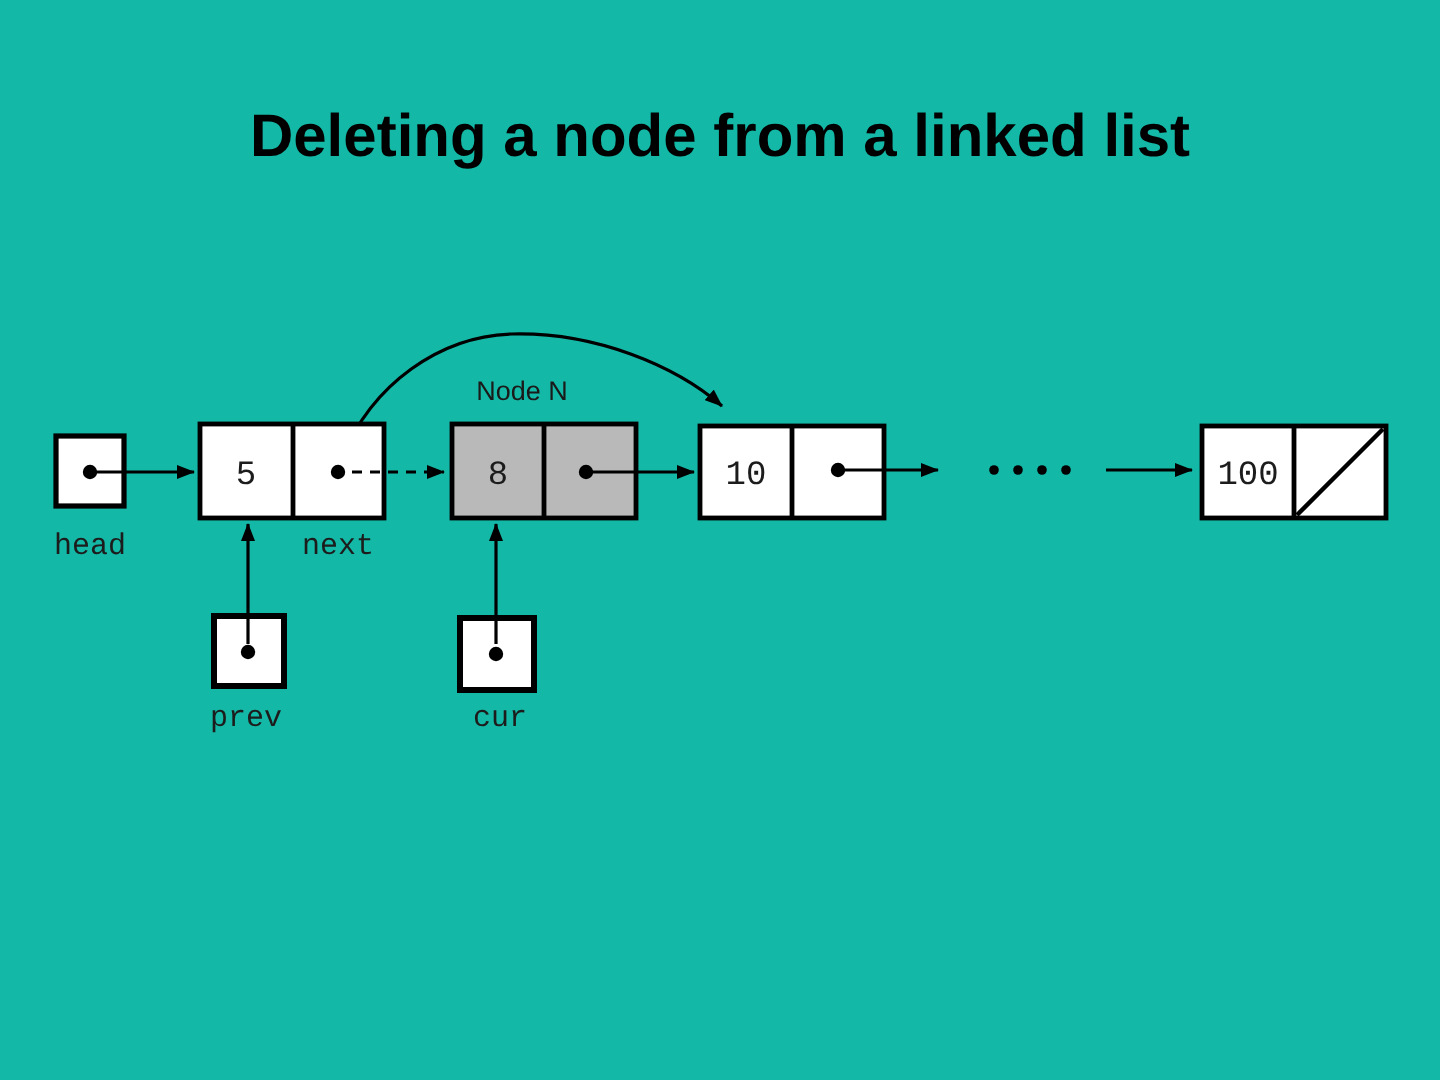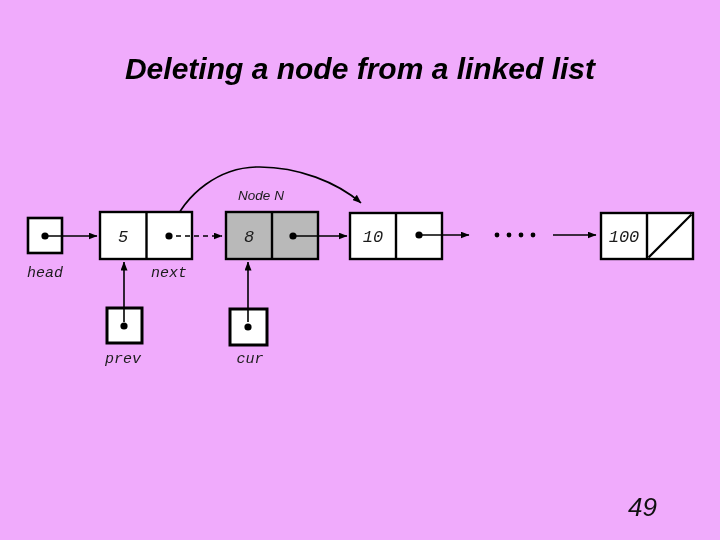--- a/index.html
+++ b/index.html
@@ -1,20 +1,20 @@
 <!DOCTYPE html>
 <html><head>
 <meta charset="utf-8">
 <style>
   html,body{margin:0;padding:0;}
   body{
     width:720px;height:540px;background:#ffffff;position:relative;overflow:hidden;
     font-family:"Liberation Sans", sans-serif;
   }
-  .slide{position:absolute;inset:0;background:#f0abfc;font-style:italic;}
+  .slide{position:absolute;inset:0;background:#14b8a6;}
   .title{
     position:absolute;left:0;right:0;top:52px;margin:0;
     text-align:center;font-size:30px;font-weight:bold;color:#000000;
     font-family:"Liberation Sans", sans-serif;letter-spacing:0px;
   }
   .page-number{
     position:absolute;left:628px;top:492px;width:60px;
     font-size:26px;color:#111111;font-family:"Liberation Sans", sans-serif;
   }
   svg text{user-select:none;}
@@ -93,14 +93,13 @@
     <rect x="230" y="309" width="37" height="36" fill="#ffffff" stroke="#000000" stroke-width="3"></rect>
     <circle cx="248" cy="327" r="3.6" fill="#000000"></circle>
     <line x1="248" y1="322" x2="248" y2="262" stroke="#000000" stroke-width="1.6" marker-end="url(#ah)"></line>
 
     <text x="45" y="277" text-anchor="middle" class="mono-label">head</text>
     <text x="169" y="277" text-anchor="middle" class="mono-label">next</text>
     <text x="123" y="363" text-anchor="middle" class="mono-label">prev</text>
     <text x="250" y="363" text-anchor="middle" class="mono-label">cur</text>
   </svg>
 
-  <div class="page-number">49</div>
 </div>
 
 </body></html>

